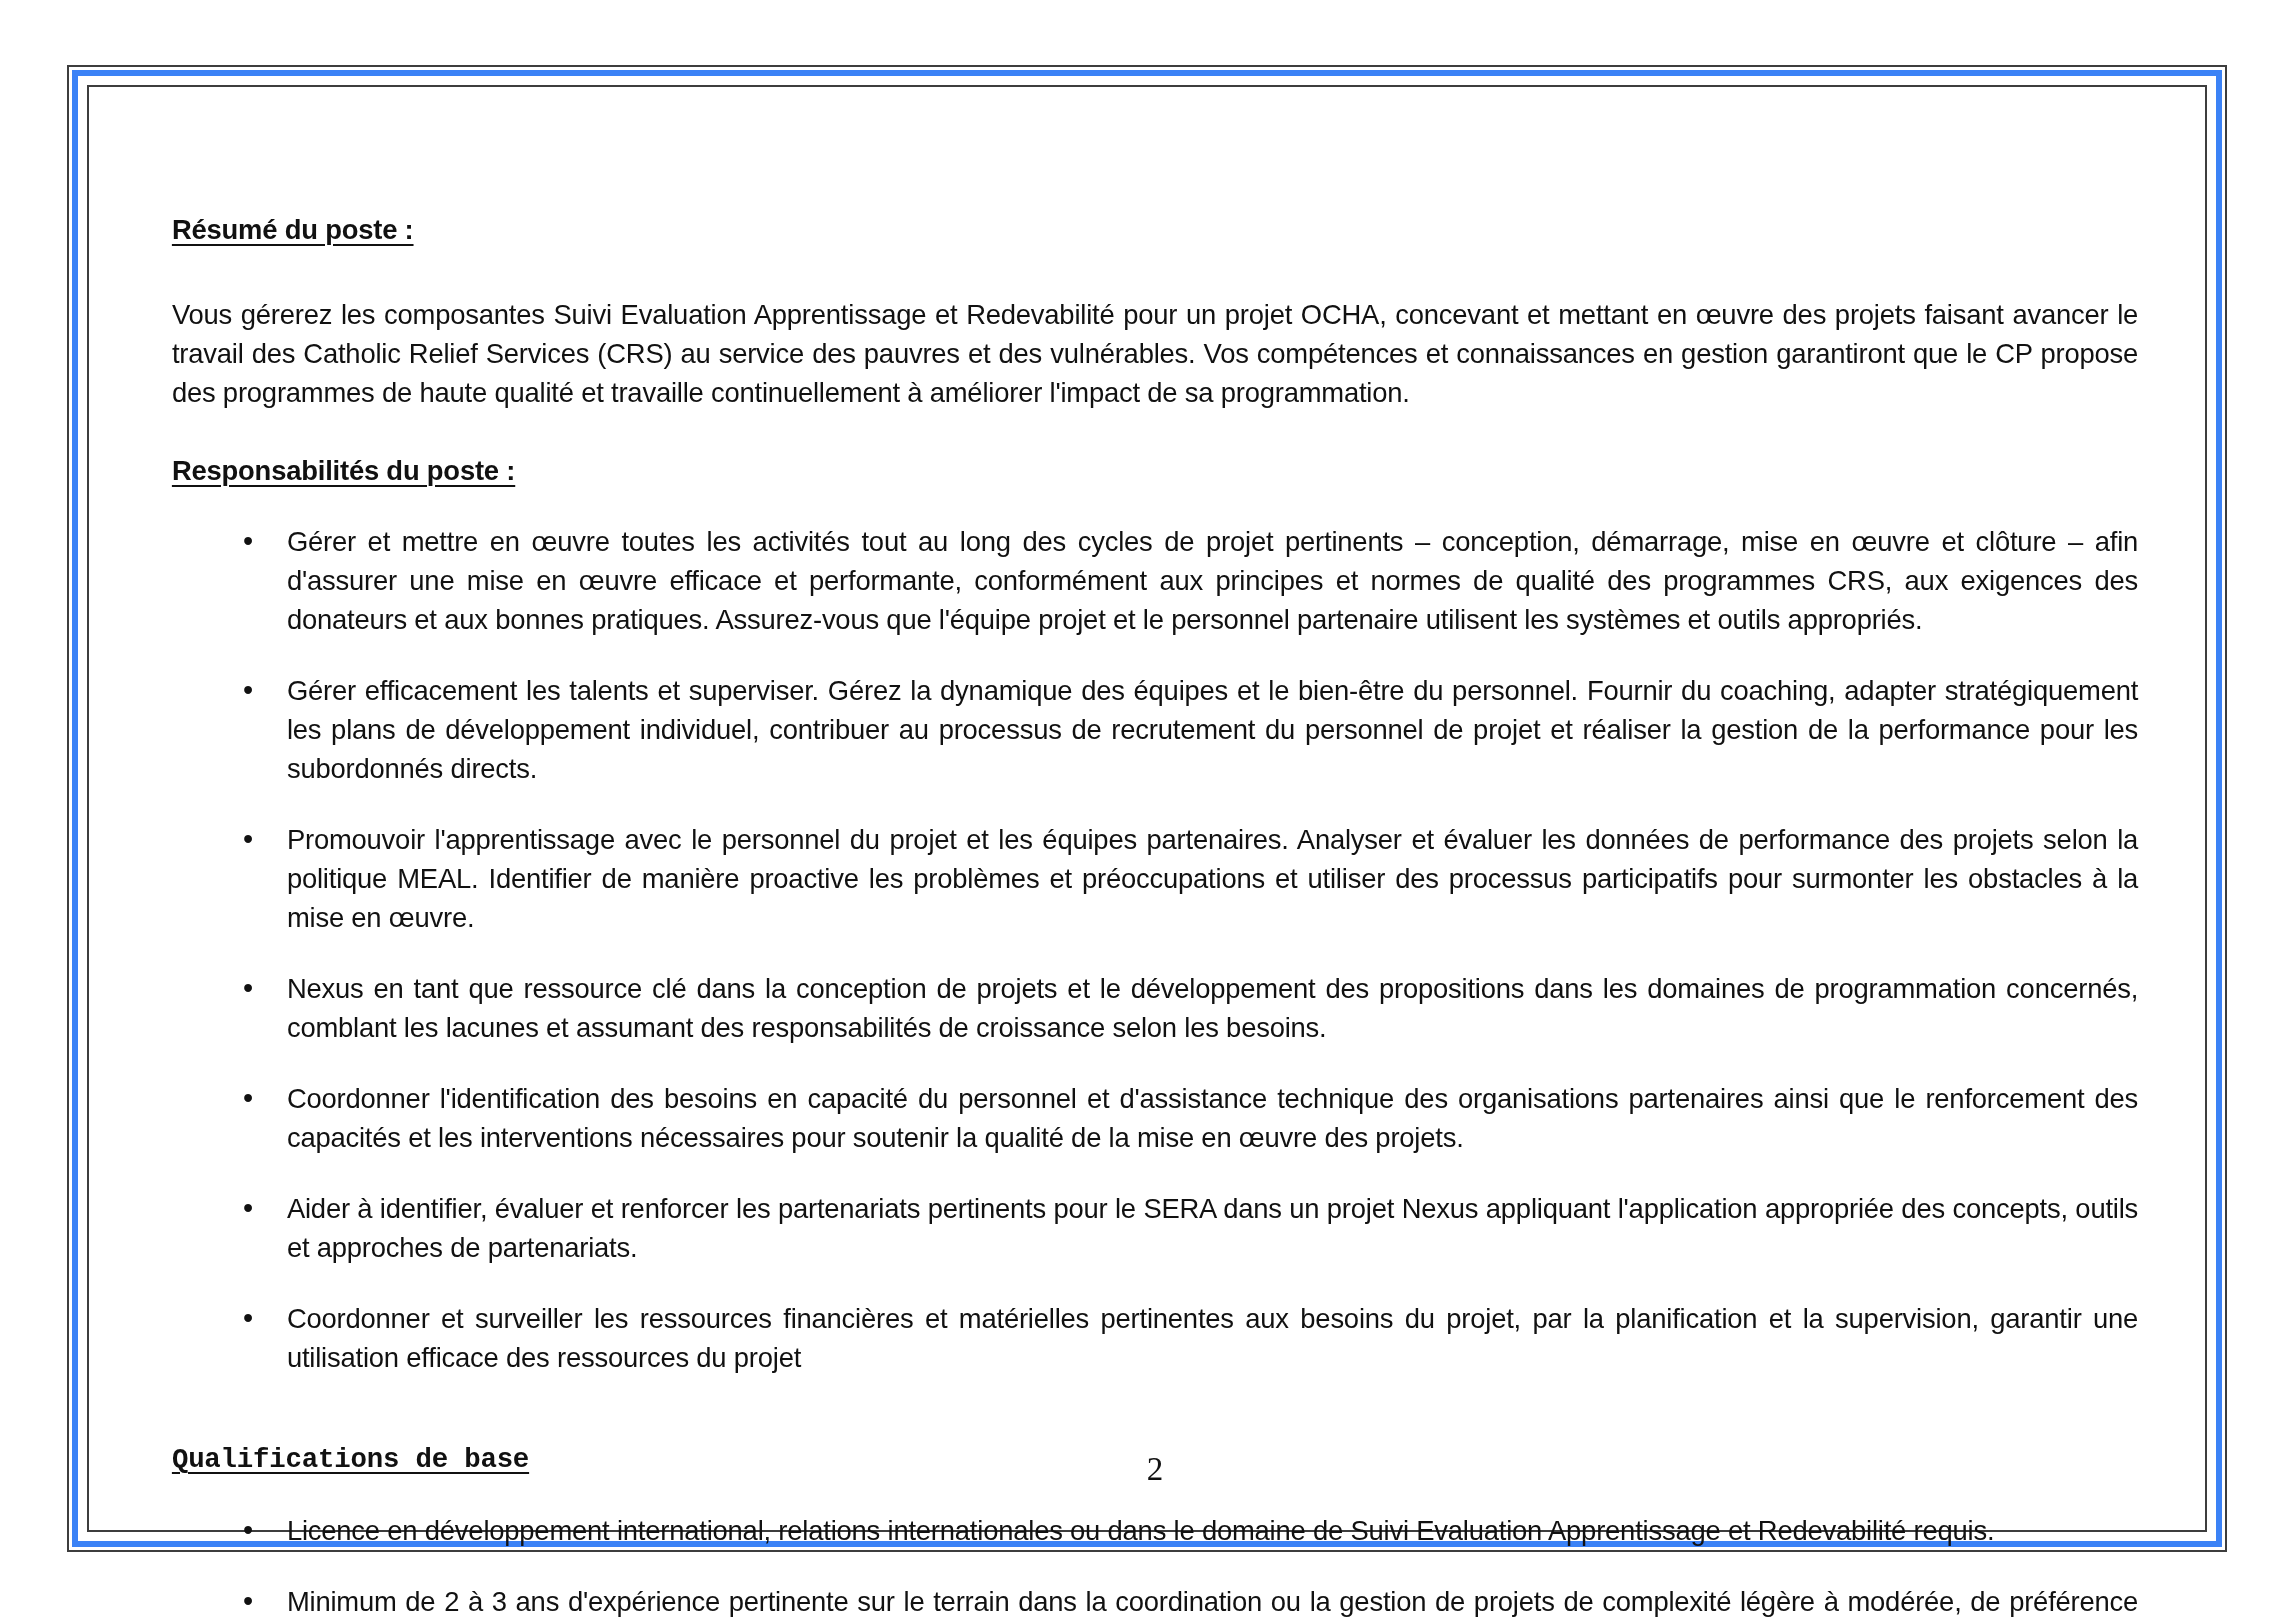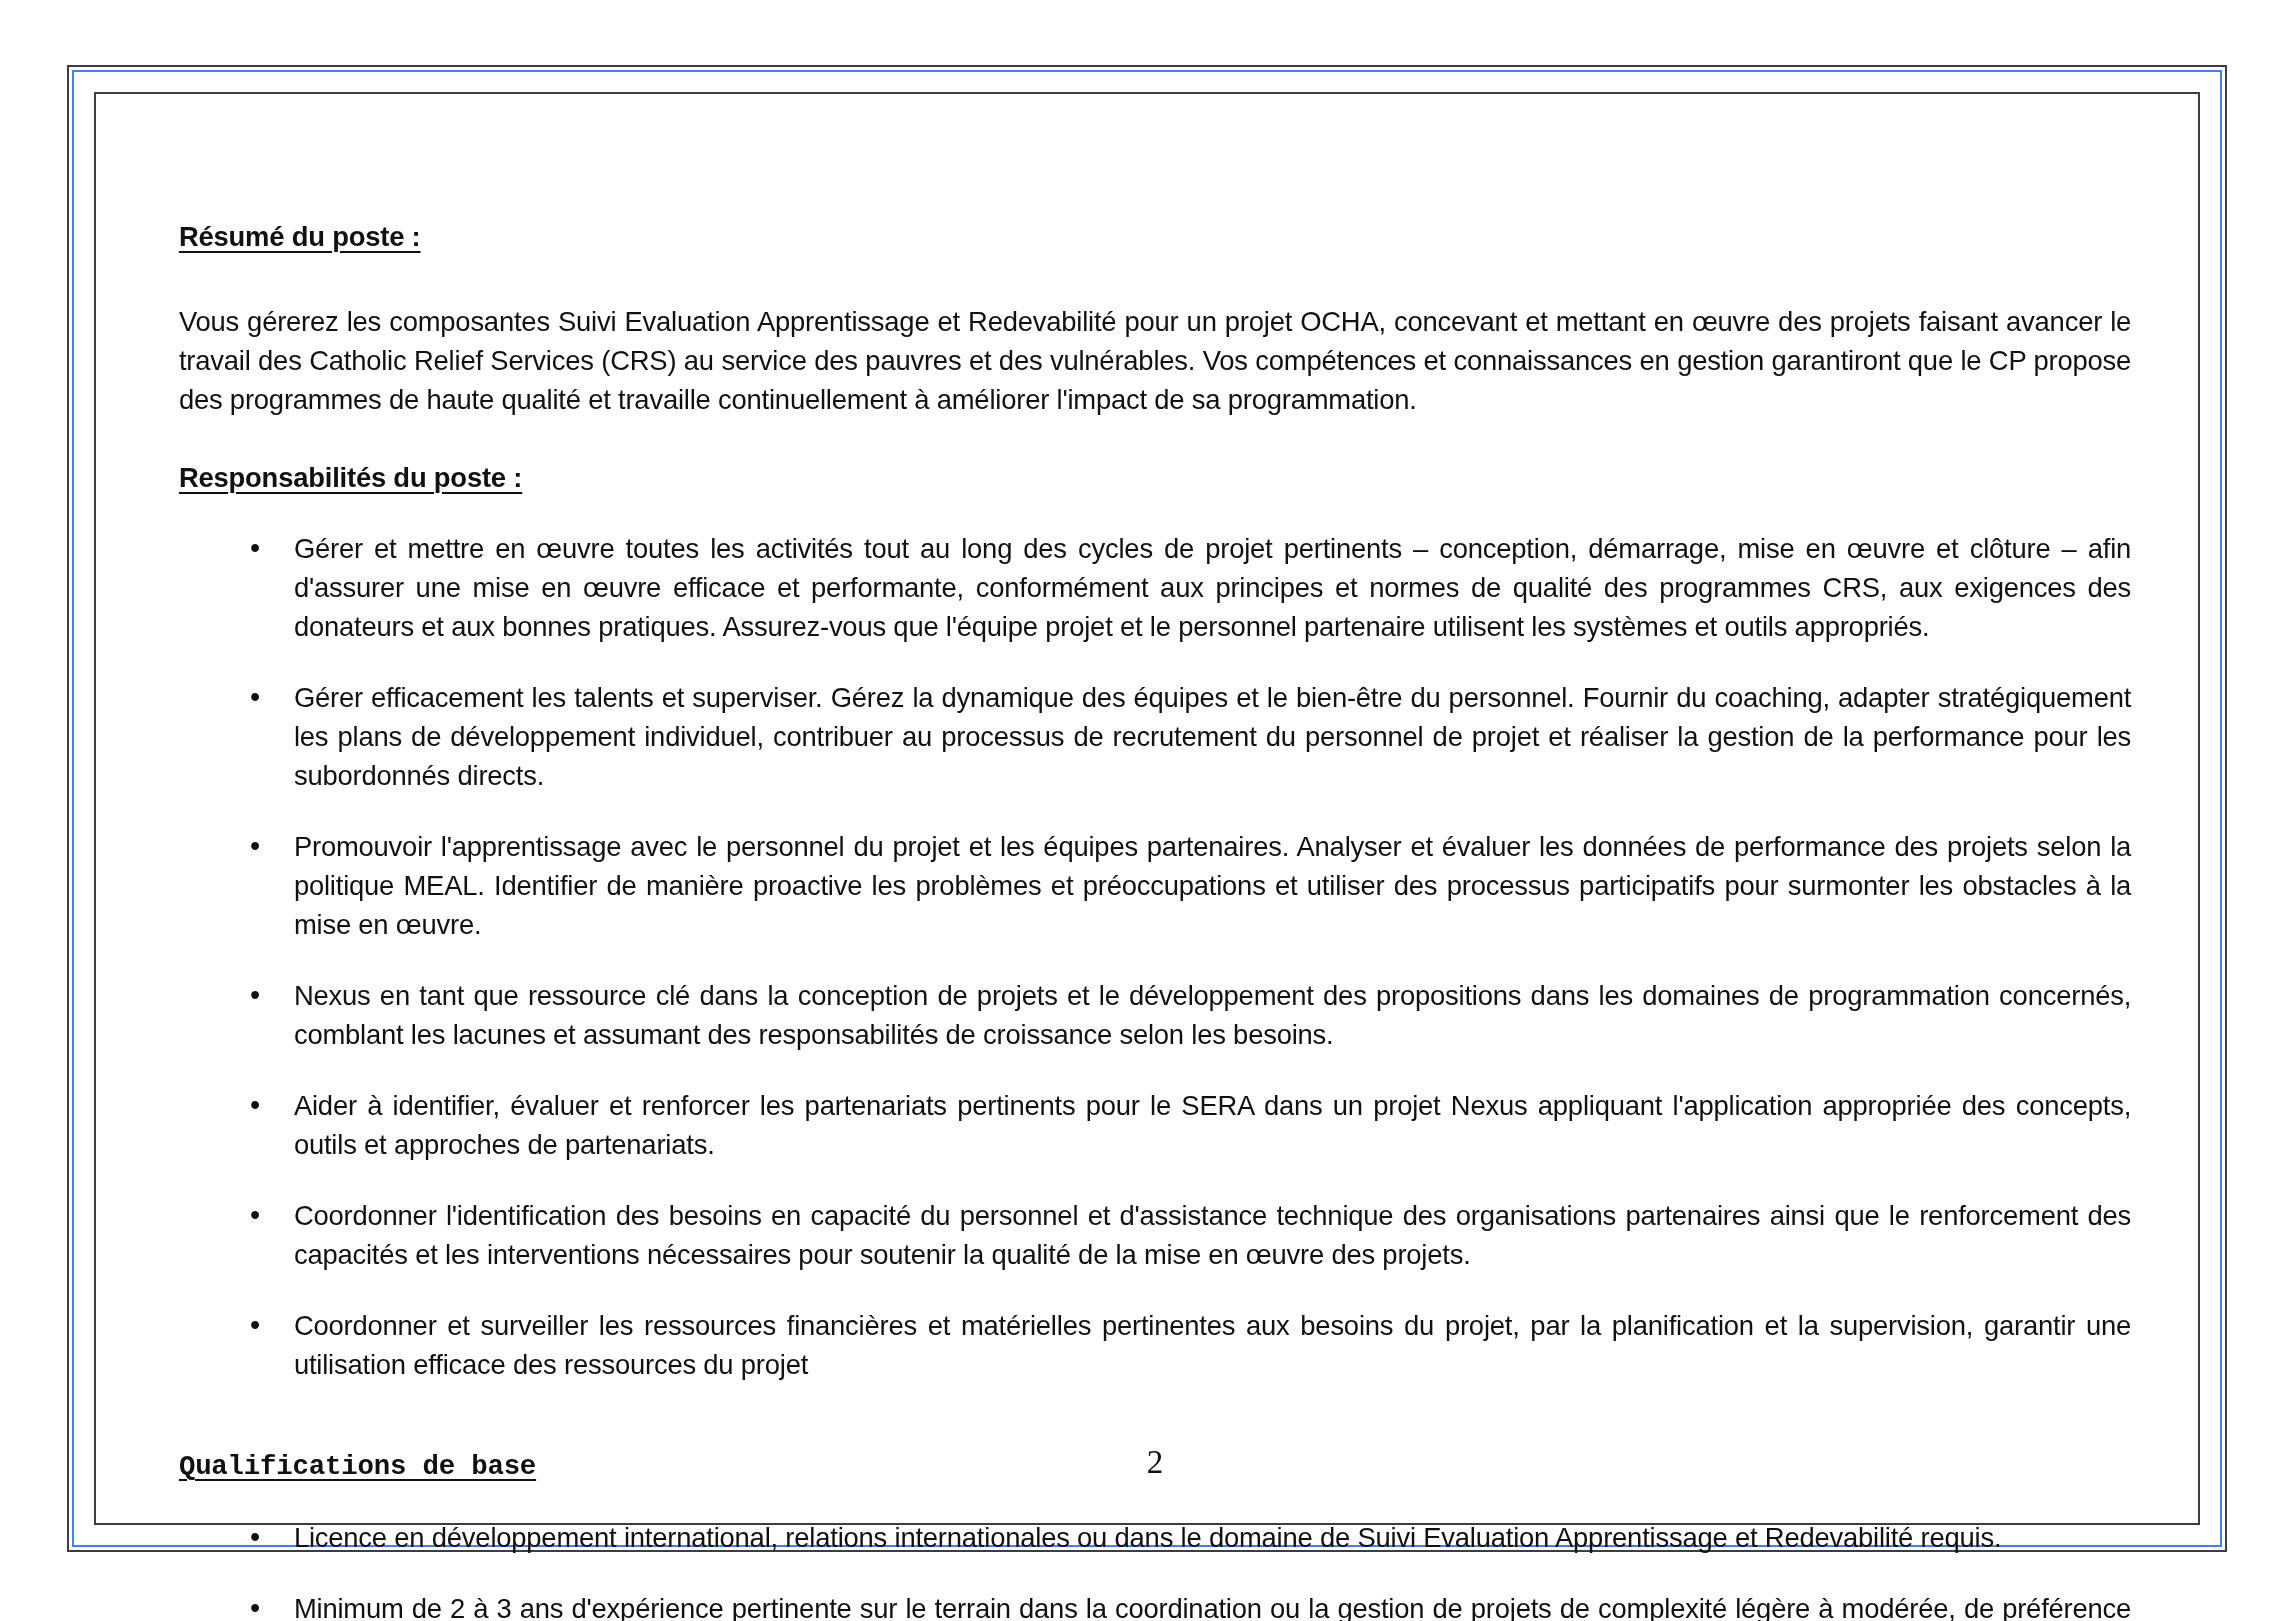--- a/index.html
+++ b/index.html
@@ -15,22 +15,22 @@
     left: 67px;
     top: 65px;
     right: 65px;
     bottom: 69px;
     border: 2px solid #3d3d3d;
     padding: 2.9px;
   }
   .page-frame-mid {
     width: 100%;
     height: 100%;
-    border: 2px solid #3b82f6;
-    padding: 20px;
+    border: 6px solid #3b82f6;
+    padding: 9px;
   }
   .page-frame-inner {
     width: 100%;
     height: 100%;
     border: 2px solid #3d3d3d;
     position: relative;
   }
   .content {
     position: absolute;
     left: 83px;
@@ -96,22 +96,22 @@
 
         <p class="doc-paragraph">Vous gérerez les composantes Suivi Evaluation Apprentissage et Redevabilité pour un projet OCHA, concevant et mettant en œuvre des projets faisant avancer le travail des Catholic Relief Services (CRS) au service des pauvres et des vulnérables. Vos compétences et connaissances en gestion garantiront que le CP propose des programmes de haute qualité et travaille continuellement à améliorer l'impact de sa programmation.</p>
 
         <div class="doc-heading heading-responsabilites">Responsabilités du poste :</div>
 
         <ul class="doc-list">
           <li>Gérer et mettre en œuvre toutes les activités tout au long des cycles de projet pertinents – conception, démarrage, mise en œuvre et clôture – afin d'assurer une mise en œuvre efficace et performante, conformément aux principes et normes de qualité des programmes CRS, aux exigences des donateurs et aux bonnes pratiques. Assurez-vous que l'équipe projet et le personnel partenaire utilisent les systèmes et outils appropriés.</li>
           <li>Gérer efficacement les talents et superviser. Gérez la dynamique des équipes et le bien-être du personnel. Fournir du coaching, adapter stratégiquement les plans de développement individuel, contribuer au processus de recrutement du personnel de projet et réaliser la gestion de la performance pour les subordonnés directs.</li>
           <li>Promouvoir l'apprentissage avec le personnel du projet et les équipes partenaires. Analyser et évaluer les données de performance des projets selon la politique MEAL. Identifier de manière proactive les problèmes et préoccupations et utiliser des processus participatifs pour surmonter les obstacles à la mise en œuvre.</li>
           <li>Nexus en tant que ressource clé dans la conception de projets et le développement des propositions dans les domaines de programmation concernés, comblant les lacunes et assumant des responsabilités de croissance selon les besoins.</li>
+          <li>Coordonner l'identification des besoins en capacité du personnel et d'assistance technique des organisations partenaires ainsi que le renforcement des capacités et les interventions nécessaires pour soutenir la qualité de la mise en œuvre des projets.</li>
           <li>Aider à identifier, évaluer et renforcer les partenariats pertinents pour le SERA dans un projet Nexus appliquant l'application appropriée des concepts, outils et approches de partenariats.</li>
-          <li>Coordonner l'identification des besoins en capacité du personnel et d'assistance technique des organisations partenaires ainsi que le renforcement des capacités et les interventions nécessaires pour soutenir la qualité de la mise en œuvre des projets.</li>
           <li>Coordonner et surveiller les ressources financières et matérielles pertinentes aux besoins du projet, par la planification et la supervision, garantir une utilisation efficace des ressources du projet</li>
         </ul>
 
         <div class="doc-heading heading-qualifications">Qualifications de base </div>
 
         <ul class="doc-list">
           <li>Licence en développement international, relations internationales ou dans le domaine de Suivi Evaluation Apprentissage et Redevabilité requis.</li>
           <li>Minimum de 2 à 3 ans d'expérience pertinente sur le terrain dans la coordination ou la gestion de projets de complexité légère à modérée, de préférence avec une ONG internationale.</li>
         </ul>
 

